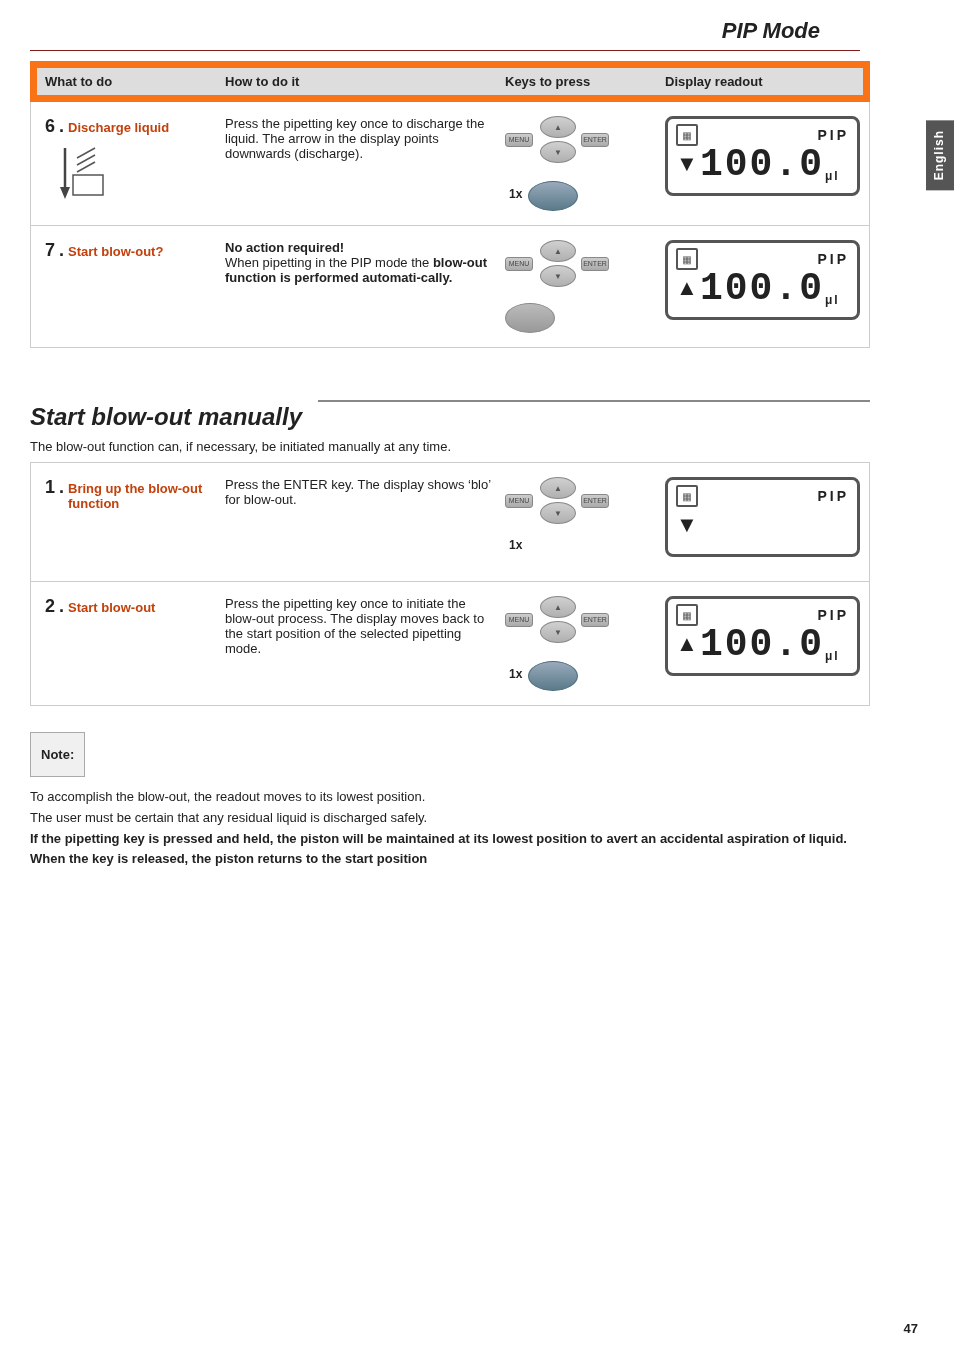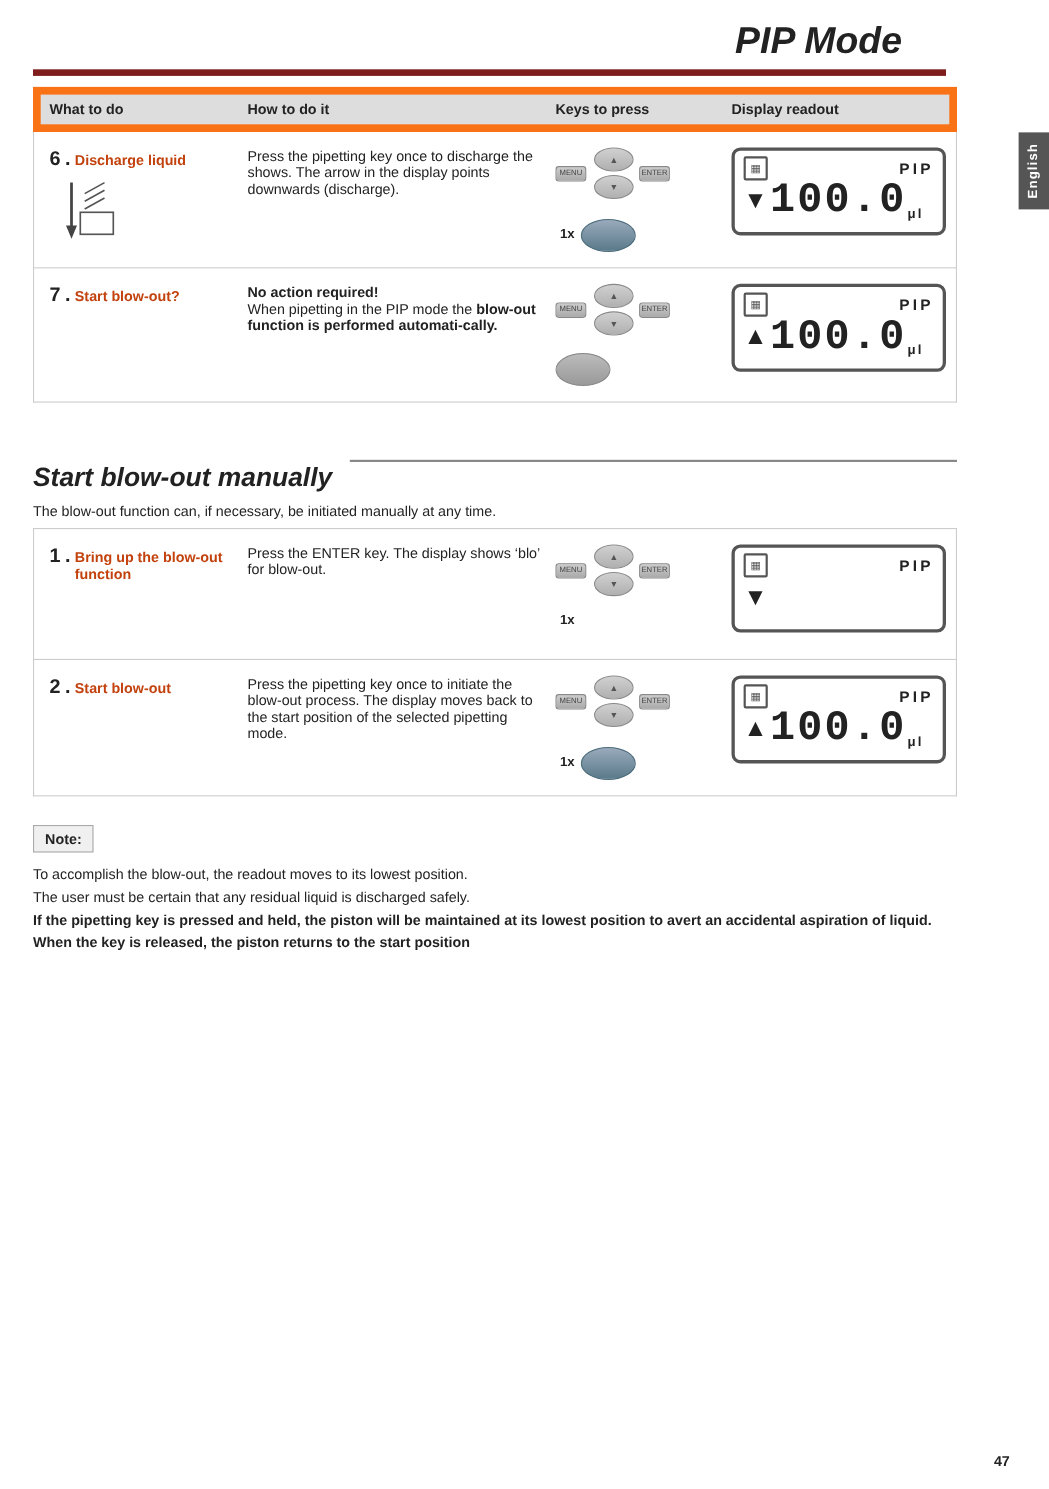--- a/index.html
+++ b/index.html
@@ -41,24 +41,24 @@
     }
 
     .main-content {
       padding: 18px 50px 60px 30px;
       width: 920px;
     }
 
     
     .page-title {
       text-align: right;
-      font-size: 34px;
+      font-size: 22px;
       font-style: italic;
       font-weight: bold;
-      border-bottom: 6px solid #7f1d1d;
+      border-bottom: 1px solid #7f1d1d;
       padding-bottom: 6px;
       margin-bottom: 10px;
       padding-right: 40px;
       margin-right: 10px;
     }
 
     
     .col-headers {
       display: grid;
       grid-template-columns: 180px 280px 160px 230px;
@@ -152,21 +152,21 @@
       flex-direction: column;
       align-items: flex-start;
       gap: 2px;
     }
 
     
     .note-box {
       display: inline-block;
       border: 1px solid #aaa;
       background: #f0f0f0;
-      padding: 4px 10px;
+      padding: 14px 10px;
       font-weight: bold;
       font-size: 13px;
       margin-top: 12px;
       margin-bottom: 6px;
     }
 
     .notes-text {
       font-size: 13px;
       line-height: 1.6;
       margin-top: 4px;
@@ -280,21 +280,21 @@
           <line x1="22" y1="15" x2="40" y2="5" stroke="#555" stroke-width="1.5"></line>
           <line x1="22" y1="22" x2="40" y2="12" stroke="#555" stroke-width="1.5"></line>
           <line x1="22" y1="29" x2="40" y2="19" stroke="#555" stroke-width="1.5"></line>
 
           <rect x="18" y="32" width="30" height="20" fill="none" stroke="#555" stroke-width="1.5"></rect>
         </svg>
       </div>
     </div>
 
     <div class="col">
-      <p>Press the pipetting key once to discharge the shows. The arrow in the display points downwards (discharge).</p>
+      <p>Press the pipetting key once to discharge the liquid. The arrow in the display points downwards (discharge).</p>
     </div>
 
     <div class="col keys-wrapper">
       <div class="keys-layout">
 
         <div class="key-menu">MENU</div>
 
         <div style="display:flex;flex-direction:column;align-items:center;gap:3px;">
           <div class="key-oval-left">▲</div>
           <div class="key-oval-left">▼</div>

